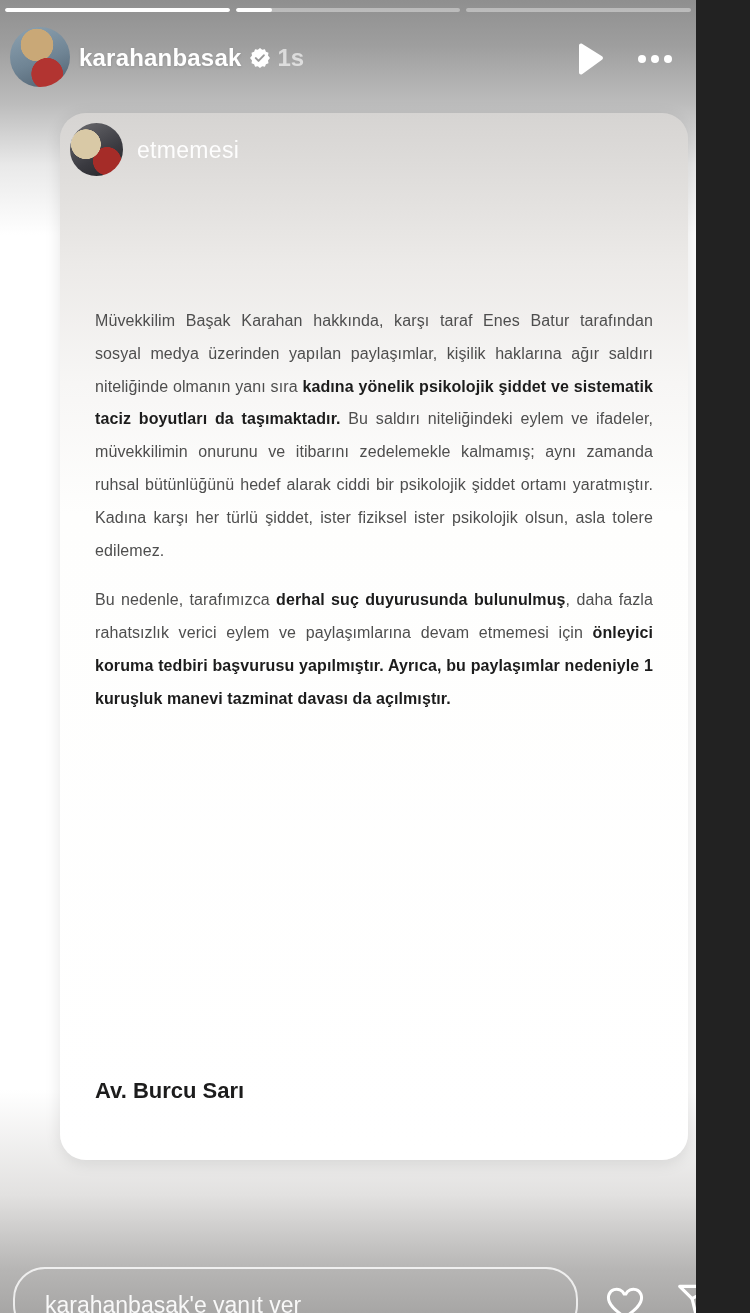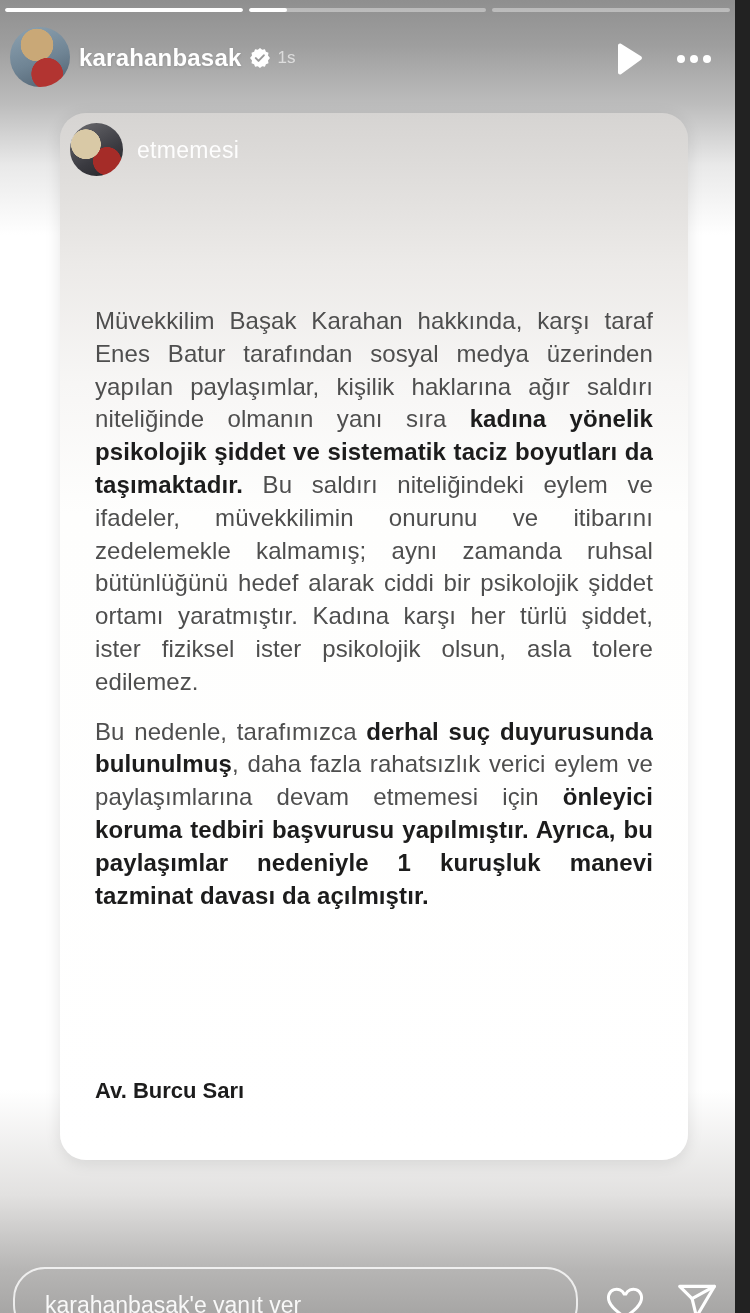--- a/index.html
+++ b/index.html
@@ -2,38 +2,37 @@
 <html><head>
 <meta charset="utf-8">
 <style>
   html,body{margin:0;padding:0;background:#222;}
   .stage{
     position:relative;width:696px;height:1313px;overflow:hidden;
     font-family:"Liberation Sans",sans-serif;
     background:linear-gradient(180deg,
       #8f8f8f 0px,#9e9e9e 45px,#bdbdbd 105px,#e9e9e9 165px,
       #ffffff 235px,#ffffff 1090px,#e2e1e0 1195px,#b6b5b4 1270px,#a7a6a5 1313px);
-    padding-left:39px;
   }
   
   .progress{position:absolute;top:8px;left:5px;right:5px;display:flex;gap:6px;}
   .progress .track{flex:1;height:4px;border-radius:2px;background:rgba(255,255,255,0.38);overflow:hidden;}
   .progress .fill{height:100%;background:#ffffff;border-radius:2px;}
   
   .hdr-avatar{
     position:absolute;left:10px;top:27px;width:60px;height:60px;border-radius:50%;
     background:
       radial-gradient(circle at 62% 78%, #b23431 0 26%, transparent 27%),
       radial-gradient(circle at 45% 30%, #c9a877 0 30%, transparent 31%),
       linear-gradient(160deg,#8ea3b2 0%,#6f8494 55%,#4e5f6e 100%);
   }
   .hdr-user{position:absolute;left:79px;top:44px;display:flex;align-items:center;gap:8px;}
   .hdr-username{color:#ffffff;font-size:24px;font-weight:700;letter-spacing:0.2px;text-shadow:0 1px 3px rgba(0,0,0,0.15);}
   .hdr-badge{width:20px;height:20px;display:inline-block;}
-  .hdr-time{color:rgba(255,255,255,0.62);font-size:17px;font-weight:400;text-align:center;}
+  .hdr-time{color:rgba(255,255,255,0.62);font-size:24px;font-weight:700;text-align:center;}
   .hdr-actions{position:absolute;right:24px;top:42px;display:flex;align-items:center;gap:34px;}
   .play-btn svg{display:block;}
   .more-btn{display:flex;gap:5px;align-items:center;height:34px;}
   .more-btn .dot{width:8px;height:8px;border-radius:50%;background:#ffffff;}
   
   .card{
     position:absolute;left:60px;top:113px;width:628px;height:1047px;border-radius:26px;
     background:linear-gradient(180deg,
       #d6d4d2 0px,#dedcda 55px,#eceae8 150px,#f7f6f5 270px,#fefefd 400px,#ffffff 100%);
     box-shadow:0 3px 16px rgba(0,0,0,0.10);
@@ -44,21 +43,21 @@
       radial-gradient(circle at 30% 40%, #d9c9a6 0 30%, transparent 31%),
       radial-gradient(circle at 70% 72%, #a52c28 0 26%, transparent 27%),
       linear-gradient(150deg,#6c6c70 0%,#3a3a40 60%,#232327 100%);
   }
   .card-username{
     position:absolute;left:77px;top:24px;color:rgba(255,255,255,0.95);
     font-size:23px;font-weight:500;letter-spacing:0.3px;
   }
   .card-body{position:absolute;left:35px;top:192px;width:558px;}
   .card-body p{
-    margin:0 0 17px 0;font-size:24px;line-height:32.8px;color:#4e4e4e;
+    margin:0 0 17px 0;font-size:16px;line-height:32.8px;color:#4e4e4e;
     text-align:justify;letter-spacing:0.1px;
   }
   .card-body p b{color:#1c1c1c;font-weight:700;}
   .signature{
     position:absolute;left:35px;top:965px;font-size:22px;font-weight:700;color:#1c1c1c;
   }
   
   .reply-pill{
     position:absolute;left:13px;top:1267px;width:565px;height:70px;border-radius:32px;
     border:2px solid rgba(255,255,255,0.78);box-sizing:border-box;background:transparent;

